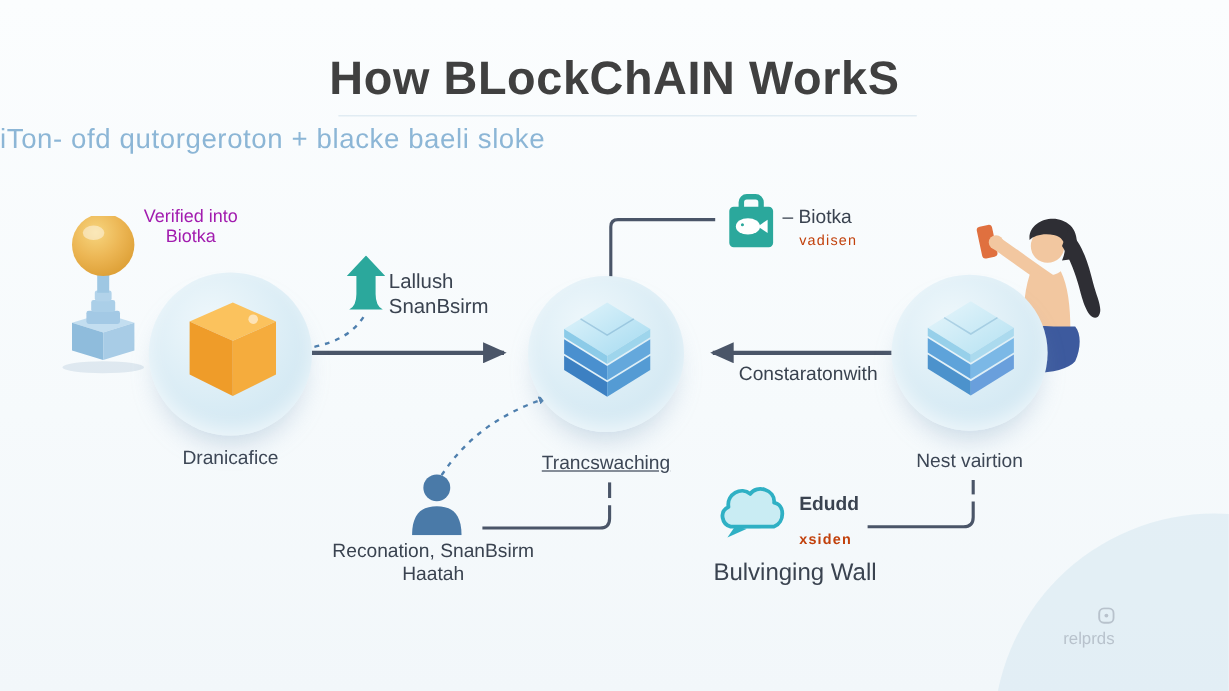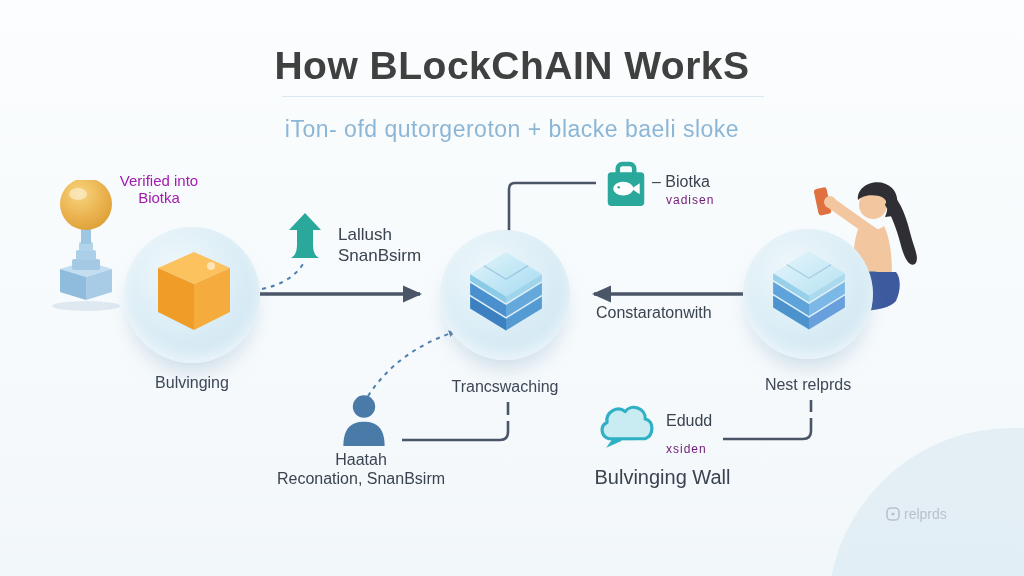--- a/index.html
+++ b/index.html
@@ -8,38 +8,38 @@
     background:linear-gradient(180deg,#fbfdfe 0%,#f6fafc 60%,#f2f7fa 100%);
     font-family:"Liberation Sans","DejaVu Sans",sans-serif;
   }
   .abs{position:absolute;}
   .title{
     width:1024px;text-align:center;top:44px;left:0;
     font-size:39px;font-weight:bold;letter-spacing:.5px;color:#404040;
   }
   .title-divider{left:282px;top:96px;width:482px;height:1px;background:#dbe8f1;}
   .subtitle{
-    width:1024px;text-align:center;top:116px;left:0;
+    width:1024px;top:102px;left:0;
     font-size:23px;color:#8cb6d6;letter-spacing:.5px;
   }
   .node-circle{
     border-radius:50%;
     background:radial-gradient(circle at 38% 30%,#eef7fb 0%,#d9ecf5 55%,#cae3f0 100%);
     box-shadow:0 14px 22px -8px rgba(130,165,195,.4), inset 0 -6px 14px rgba(255,255,255,.6);
   }
   .node-label{font-size:16px;color:#3d4756;text-align:center;}
   .callout{color:#3a4350;}
   .callout .l1{font-size:16px;}
   .callout .l2{font-size:15px;}
-  .small-sub{font-size:12px;color:#701a75;letter-spacing:1px;}
+  .small-sub{font-size:12px;color:#c2410c;letter-spacing:1px;}
   .faint-circle{
     left:828px;top:428px;width:368px;height:368px;border-radius:50%;
     background:rgba(213,231,241,.55);
   }
-  .watermark{left:886px;top:506px;display:flex;align-items:center;gap:4px;color:#b8c2cc;font-size:14px;}
+  .watermark{left:886px;top:506px;display:flex;align-items:flex-end;gap:4px;color:#b8c2cc;font-size:14px;flex-direction:column;}
   svg{display:block;}
 </style>
 </head>
 <body>
 
 <div class="abs faint-circle"></div>
 
 <svg class="abs" style="left:0;top:0;z-index:1;" width="1024" height="576" viewBox="0 0 1024 576">
   <defs>
     <marker id="arrR" viewBox="0 0 9 8" refX="8" refY="4" markerWidth="5.6" markerHeight="5" orient="auto" markerUnits="strokeWidth">
@@ -96,27 +96,27 @@
   <div>Biotka</div>
 </div>
 
 <div class="abs node-circle" style="left:124px;top:227px;width:136px;height:136px;z-index:2;"></div>
 <svg class="abs" style="left:156px;top:250px;z-index:3;" width="76" height="82" viewBox="0 0 76 82">
   <polygon points="38,2 74,18 38,34 2,18" fill="#fbc25d"></polygon>
   <polygon points="2,18 38,34 38,80 2,62" fill="#ef9c29"></polygon>
   <polygon points="74,18 38,34 38,80 74,62" fill="#f5ac3d"></polygon>
   <circle cx="55" cy="16" r="4" fill="rgba(255,255,255,.55)"></circle>
 </svg>
-<div class="abs node-label" style="left:124px;top:374px;width:136px;z-index:2;">Bulvinging</div>
+<div class="abs node-label" style="left:124px;top:374px;width:136px;z-index:2;">Dranicafice</div>
 
 <svg class="abs" style="left:288px;top:213px;z-index:2;" width="34" height="46" viewBox="0 0 34 46">
   <polygon points="17,0 33,17 25,17 25,32 9,32 9,17 1,17" fill="#2ba89c"></polygon>
   <path d="M9,32 Q9,42 3,45 L31,45 Q25,42 25,32 Z" fill="#2ba89c"></path>
 </svg>
-<div class="abs callout" style="left:338px;top:224px;z-index:2;font-size:17px;line-height:21px;">
+<div class="abs callout" style="left:324px;top:224px;z-index:2;font-size:17px;line-height:21px;">
   <div>Lallush</div>
   <div>SnanBsirm</div>
 </div>
 
 <div class="abs node-circle" style="left:440px;top:230px;width:130px;height:130px;z-index:2;"></div>
 <svg class="abs" style="left:465px;top:246px;z-index:3;" width="82" height="94" viewBox="0 0 96 104">
   <defs>
     <linearGradient id="cap1" x1="0" y1="0" x2="1" y2="1">
       <stop offset="0%" stop-color="#e3f5fb"></stop>
         <stop offset="100%" stop-color="#a4daf0"></stop>
@@ -124,35 +124,35 @@
   </defs>
   <polygon points="48,4 90,30 48,56 6,30" fill="url(#cap1)"></polygon>
   <polyline points="22,20 48,36 74,20" stroke="rgba(110,165,200,.45)" stroke-width="1.5" fill="none"></polyline>
   <polygon points="6,30 48,56 48,64 6,38" fill="#8ccbe8"></polygon>
   <polygon points="90,30 48,56 48,64 90,38" fill="#9ed5ec"></polygon>
   <polygon points="6,40 48,66 48,80 6,54" fill="#4a90cf"></polygon>
   <polygon points="90,40 48,66 48,80 90,54" fill="#64a8dc"></polygon>
   <polygon points="6,56 48,82 48,96 6,70" fill="#3c80c2"></polygon>
   <polygon points="90,56 48,82 48,96 90,70" fill="#549bd4"></polygon>
 </svg>
-<div class="abs node-label" style="left:438px;top:378px;width:134px;z-index:2;">Trancswaching</div>
+<div class="abs node-label" style="left:438px;top:378px;width:134px;z-index:2;text-decoration:underline;">Trancswaching</div>
 
 <svg class="abs" style="left:605px;top:160px;z-index:2;" width="42" height="50" viewBox="0 0 46 52">
   <rect x="14" y="3" width="18" height="16" rx="5" fill="none" stroke="#2ba89c" stroke-width="5"></rect>
   <rect x="3" y="12" width="40" height="37" rx="4" fill="#2ba89c"></rect>
   <ellipse cx="20" cy="30" rx="11" ry="7.5" fill="#ffffff"></ellipse>
   <polygon points="29,30 38,24 38,36" fill="#ffffff"></polygon>
   <circle cx="15" cy="28.5" r="1.4" fill="#2ba89c"></circle>
 </svg>
 <div class="abs callout" style="left:652px;top:173px;z-index:2;">
   <div class="l1">– Biotka</div>
   <div class="small-sub" style="padding-left:14px;margin-top:2px;">vadisen</div>
 </div>
 
-<div class="abs callout" style="left:596px;top:303px;width:155px;z-index:2;line-height:19px;">
+<div class="abs callout" style="left:596px;top:303px;width:155px;text-align:center;z-index:2;line-height:19px;">
   <div class="l1">Constaratonwith</div>
 </div>
 
 <svg class="abs" style="left:800px;top:172px;z-index:1;" width="130" height="165" viewBox="0 0 130 165">
   <rect x="16" y="16" width="13" height="27" rx="3" fill="#e0703f" transform="rotate(-12 22 29)"></rect>
   <path d="M78,64 C60,52 44,40 31,31" stroke="#f2c7a0" stroke-width="11" stroke-linecap="round" fill="none"></path>
   <circle cx="30" cy="30" r="6" fill="#f2c7a0"></circle>
   <circle cx="73" cy="33" r="14" fill="#f2c7a0"></circle>
   <path d="M58,28 C56,12 80,4 92,16 C100,24 98,38 93,44 L85,45 C90,34 87,26 79,24 C70,22 62,24 58,28 Z" fill="#2e2e34"></path>
   <path d="M90,20 C102,30 107,48 111,64 C114,76 120,86 115,92 C108,96 103,82 100,70 C97,58 91,42 85,33 Z" fill="#2e2e34"></path>
@@ -170,37 +170,37 @@
   </defs>
   <polygon points="48,4 90,30 48,56 6,30" fill="url(#cap2)"></polygon>
   <polyline points="22,20 48,36 74,20" stroke="rgba(110,165,200,.4)" stroke-width="1.5" fill="none"></polyline>
   <polygon points="6,30 48,56 48,64 6,38" fill="#97d0ea"></polygon>
   <polygon points="90,30 48,56 48,64 90,38" fill="#abdaee"></polygon>
   <polygon points="6,40 48,66 48,80 6,54" fill="#5ea3da"></polygon>
   <polygon points="90,40 48,66 48,80 90,54" fill="#7bb8e6"></polygon>
   <polygon points="6,56 48,82 48,96 6,70" fill="#4c92cc"></polygon>
   <polygon points="90,56 48,82 48,96 90,70" fill="#699fdc"></polygon>
 </svg>
-<div class="abs node-label" style="left:743px;top:376px;width:130px;z-index:2;">Nest relprds</div>
+<div class="abs node-label" style="left:743px;top:376px;width:130px;z-index:2;">Nest vairtion</div>
 
 <svg class="abs" style="left:340px;top:394px;z-index:2;" width="48" height="52" viewBox="0 0 52 58">
   <circle cx="26" cy="14" r="12.5" fill="#4a7aa8"></circle>
   <path d="M3,58 C3,37 13,31 26,31 C39,31 49,37 49,58 Z" fill="#4a7aa8"></path>
 </svg>
 <div class="abs callout" style="left:272px;top:450px;width:178px;text-align:center;z-index:2;line-height:19px;">
+  <div class="l1">Reconation, SnanBsirm</div>
   <div class="l1">Haatah</div>
-  <div class="l1">Reconation, SnanBsirm</div>
 </div>
 
 <svg class="abs" style="left:598px;top:400px;z-index:2;" width="58" height="54" viewBox="0 0 64 58">
   <path d="M16,42 L9,52 L27,44 Z" fill="#2fb0c4"></path>
   <path d="M12,42 C4,40 1,28 10,24 C8,12 22,5 30,12 C36,3 53,8 52,20 C62,22 62,38 52,42 Z" fill="#c9ecf3" stroke="#2fb0c4" stroke-width="3.5" stroke-linejoin="round"></path>
   <path d="M14,41 C28,45 44,44 51,41 L51,42 L12,42 Z" fill="rgba(47,176,196,.45)"></path>
 </svg>
-<div class="abs callout" style="left:666px;top:412px;z-index:2;">
+<div class="abs callout" style="left:666px;top:412px;z-index:2;font-weight:bold;">
   <div class="l1">Edudd</div>
   <div class="small-sub" style="margin-top:12px;">xsiden</div>
 </div>
 <div class="abs callout l1" style="left:590px;top:466px;width:145px;text-align:center;z-index:2;font-size:20px;">Bulvinging Wall</div>
 
 <div class="abs watermark" style="z-index:2;">
   <svg width="14" height="14" viewBox="0 0 14 14">
     <rect x="1" y="1" width="12" height="12" rx="4" fill="none" stroke="#b8c2cc" stroke-width="1.6"></rect>
     <circle cx="7" cy="7" r="1.6" fill="#b8c2cc"></circle>
   </svg>

